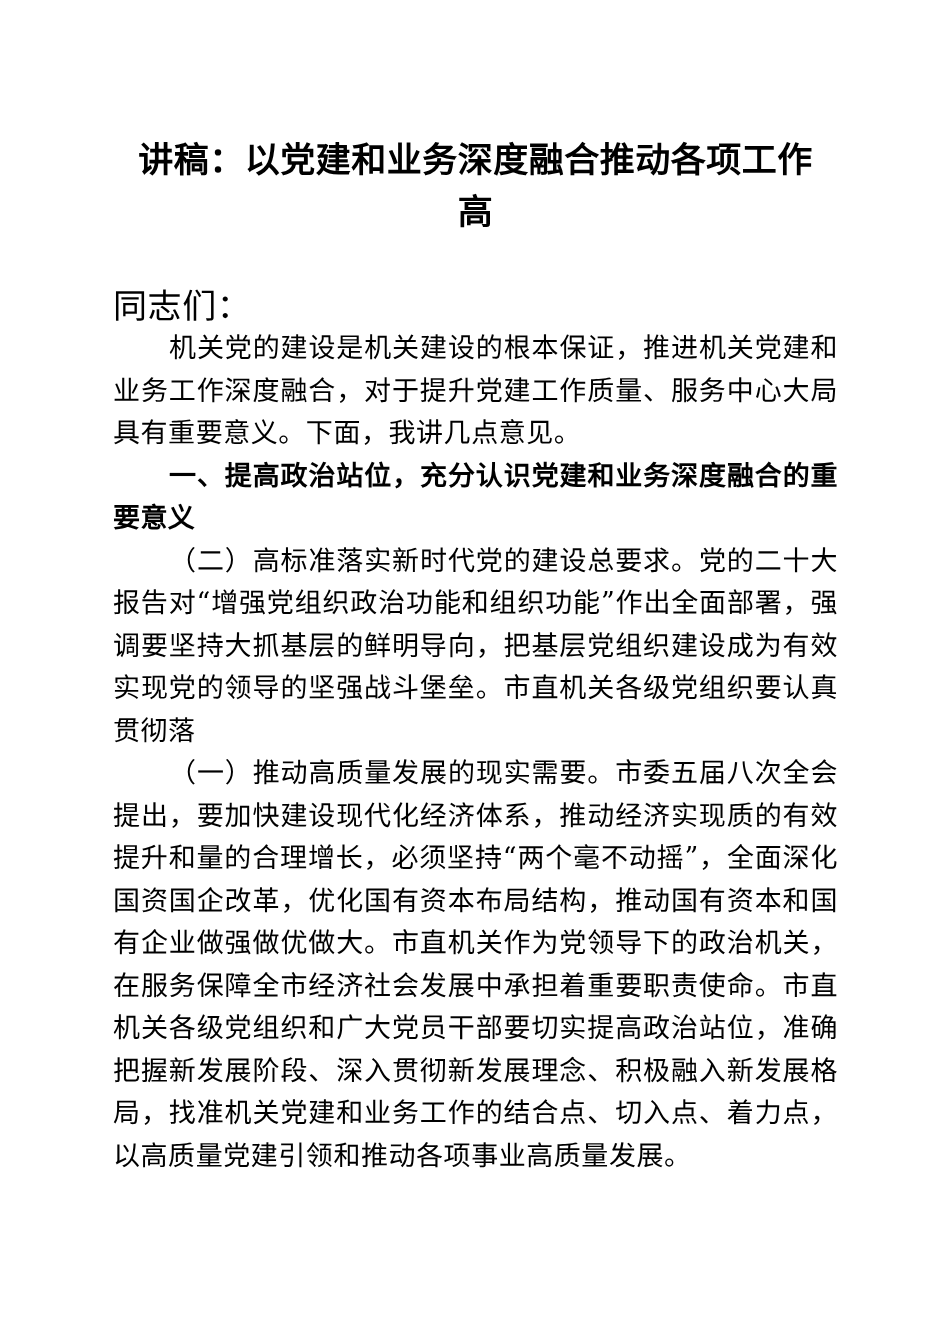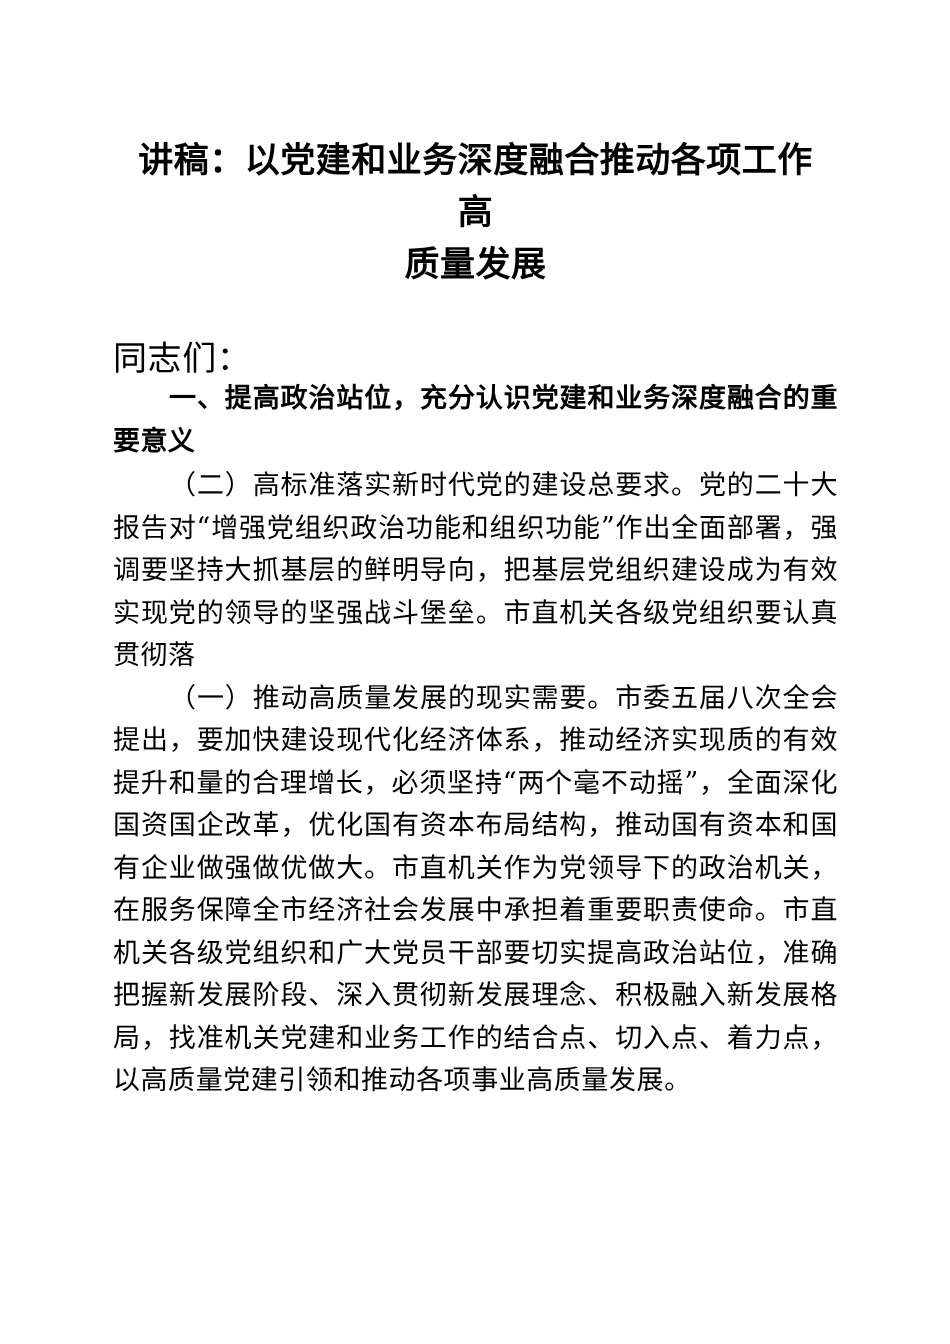--- a/index.html
+++ b/index.html
@@ -58,45 +58,46 @@
     text-align: justify;
     text-justify: inter-ideograph;
     text-indent: 56px;
     margin: 0;
     letter-spacing: 0.55px;
     word-break: break-all;
   }
 
   
   .section-heading {
-    font-family: Liberation Mono, monospace;
+    font-family: Liberation Sans, sans-serif;
     font-weight: 700;
     font-size: 27px;
     line-height: 42.5px;
     text-align: justify;
     text-justify: inter-ideograph;
     text-indent: 56px;
     margin: 0;
     letter-spacing: 0.4px;
     word-break: break-all;
   }
 
   .last-para {
     
   }
 </style>
 </head>
 <body>
 
 <div class="page">
 
-  <h1 class="doc-title"><span>讲稿：以党建和业务深度融合推动各项工作高</span><br><span>质量发展</span></h1>
+  <h1 class="doc-title"><span>讲稿：以党建和业务深度融合推动各项工作高</span><br></h1>
 
   <p class="salutation">同志们：</p>
 
+  <p class="body-para">机关党的建设是机关建设的根本保证，推进机关党建和业务工作深度融合，对于提升党建工作质量、服务中心大局具有重要意义。下面，我讲几点意见。</p>
 
   <p class="section-heading">一、提高政治站位，充分认识党建和业务深度融合的重要意义</p>
 
   <p class="body-para last-para">（二）高标准落实新时代党的建设总要求。党的二十大报告对“增强党组织政治功能和组织功能”作出全面部署，强调要坚持大抓基层的鲜明导向，把基层党组织建设成为有效实现党的领导的坚强战斗堡垒。市直机关各级党组织要认真贯彻落</p>
 
   <p class="body-para">（一）推动高质量发展的现实需要。市委五届八次全会提出，要加快建设现代化经济体系，推动经济实现质的有效提升和量的合理增长，必须坚持“两个毫不动摇”，全面深化国资国企改革，优化国有资本布局结构，推动国有资本和国有企业做强做优做大。市直机关作为党领导下的政治机关，在服务保障全市经济社会发展中承担着重要职责使命。市直机关各级党组织和广大党员干部要切实提高政治站位，准确把握新发展阶段、深入贯彻新发展理念、积极融入新发展格局，找准机关党建和业务工作的结合点、切入点、着力点，以高质量党建引领和推动各项事业高质量发展。</p>
 
 </div>
 
 </body></html>

